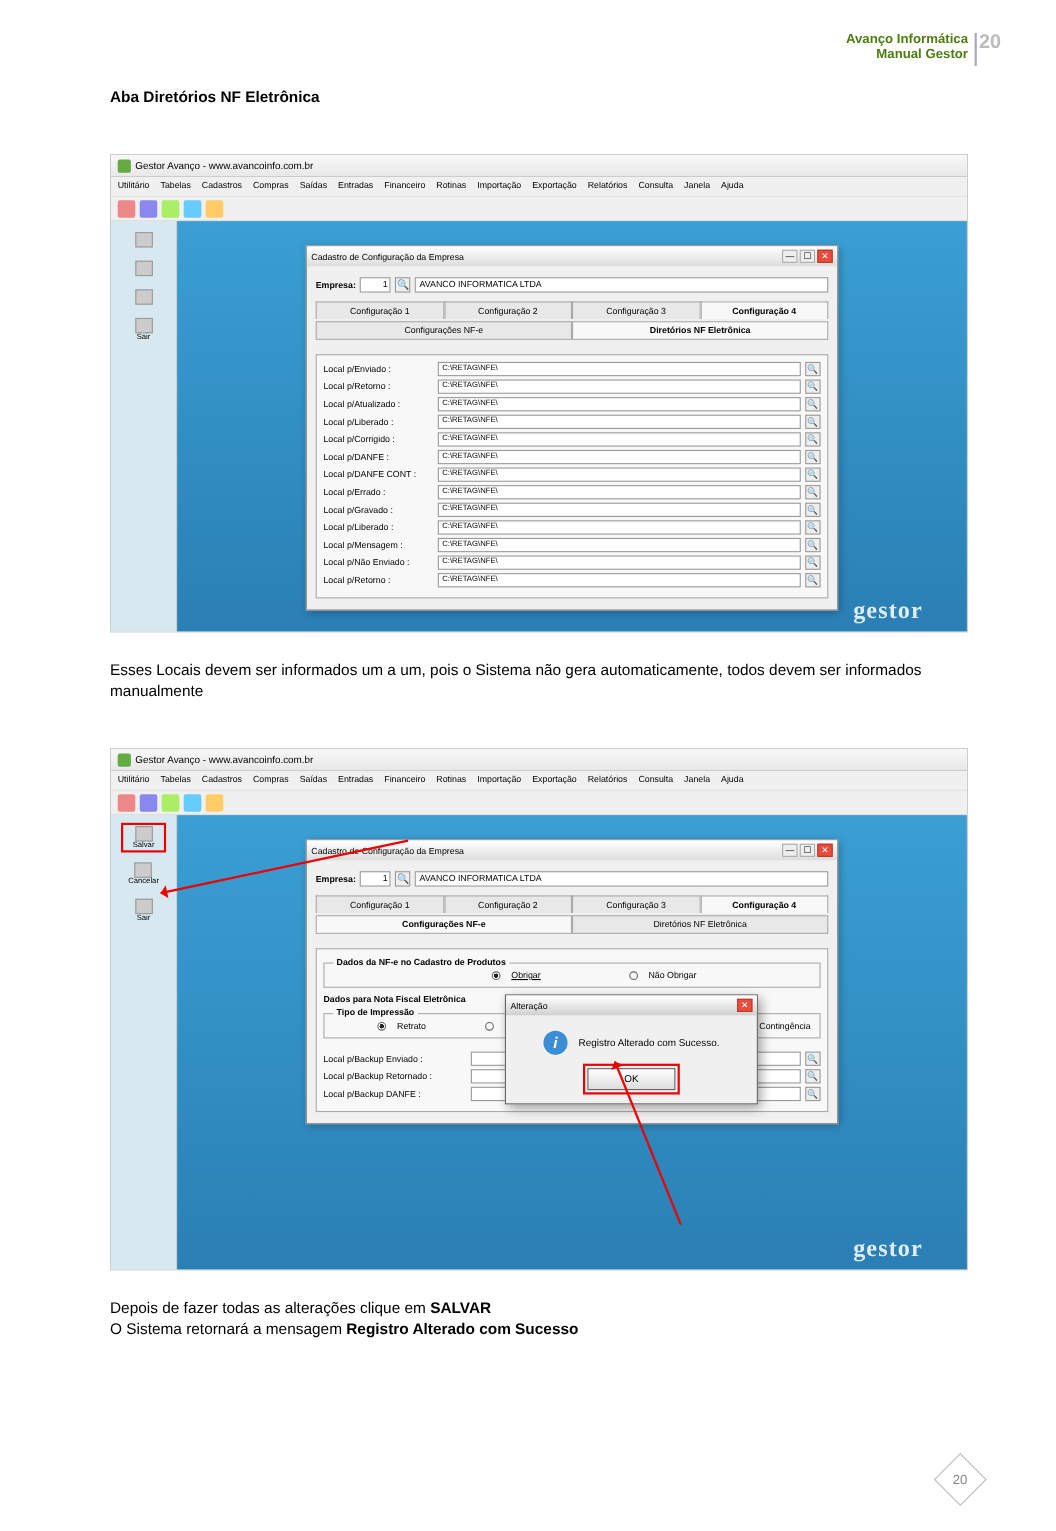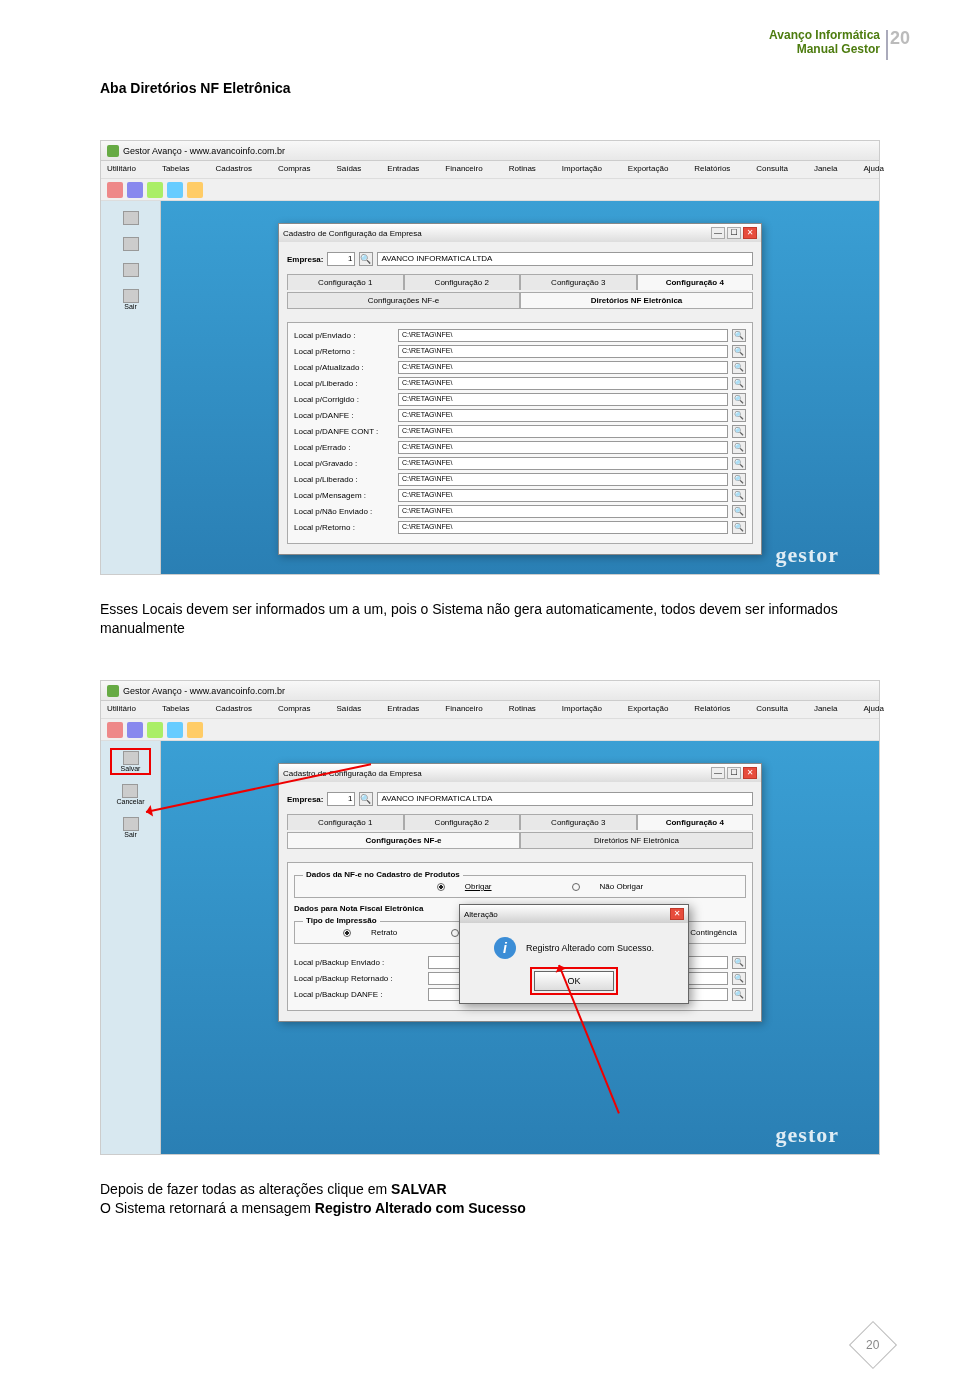--- a/index.html
+++ b/index.html
@@ -68,21 +68,21 @@
     gap: 4px;
     border-bottom: 1px solid #ccc;
   }
   .ss-titlebar .app-icon {
     width: 12px; height: 12px; background: #6a4; border-radius: 2px;
   }
   .ss-menubar {
     height: 18px;
     padding: 3px 6px;
     display: flex;
-    gap: 26px;
+    gap: 10px;
     font-size: 8px;
     background: #f0f0f0;
     border-bottom: 1px solid #ddd;
   }
   .ss-toolbar {
     height: 22px;
     padding: 2px 6px;
     display: flex;
     gap: 4px;
     background: #f0f0f0;
@@ -173,21 +173,21 @@
   .subtab { flex: 1; border: 1px solid #aaa; padding: 3px 4px; background: #e8e8e8; text-align: center; }
   .subtab.active { background: #f8f8f8; font-weight: bold; }
   .fields-panel { border: 1px solid #aaa; padding: 6px; margin-top: 13px; background: #f8f8f8; }
   .field-row { display: flex; align-items: center; gap: 4px; margin-bottom: 3px; font-size: 8px; }
   .field-row .flbl { width: 100px; }
   .field-row .fbox { flex: 1; height: 13px; border: 1px solid #999; background: #fff; padding: 1px 3px; font-size: 7px; }
   .field-row .fmag { width: 14px; height: 13px; background: #eee; border: 1px solid #999; font-size: 8px; text-align: center; line-height: 11px; }
   .grp { border: 1px solid #aaa; padding: 6px 8px; margin: 6px 0 4px; position: relative; }
   .grp-title { position: absolute; top: -6px; left: 8px; background: #f8f8f8; padding: 0 3px; font-size: 8px; font-weight: bold; }
   .radio-row { display: flex; gap: 40px; justify-content: center; font-size: 8px; }
-  .radio { display: flex; gap: 20px; align-items: center; padding-left: 40px; }
+  .radio { display: flex; gap: 10px; align-items: center; padding-left: 40px; }
   .radio-dot { width: 8px; height: 8px; border: 1px solid #666; border-radius: 50%; display: inline-block; }
   .radio-dot.sel { background: radial-gradient(#222 45%, #fff 50%); }
   .subhead { font-weight: bold; font-size: 8px; margin: 6px 0 2px; }
   .halfgrp { display: flex; gap: 8px; }
   .halfgrp .grp { flex: 1; }
   .dialog {
     position: absolute;
     top: 140px;
     left: 180px;
     width: 230px;

